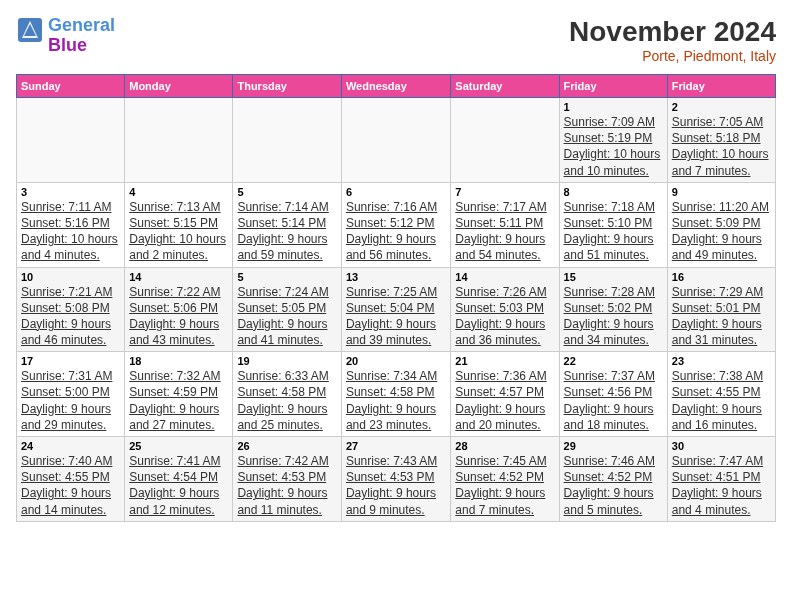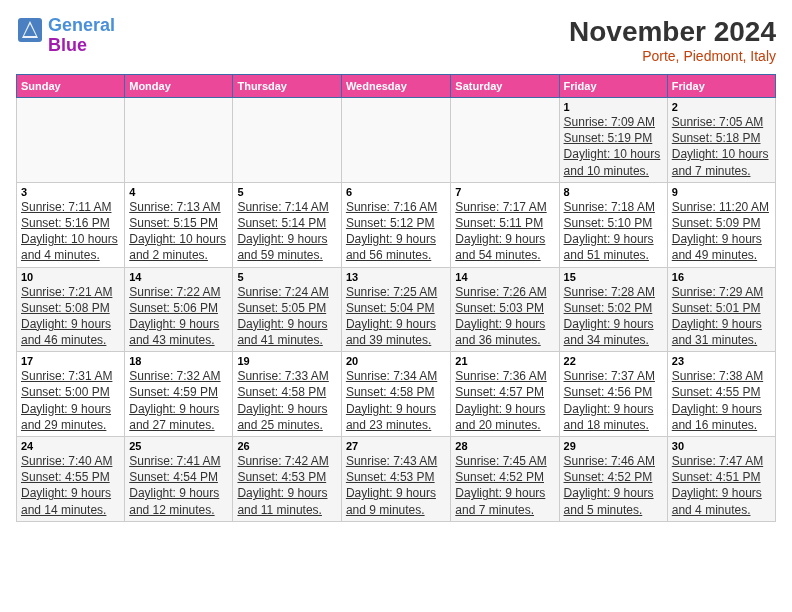--- a/index.html
+++ b/index.html
@@ -245,21 +245,21 @@
 Daylight: 9 hours and 29 minutes.</div>
           </td>
           <td>
             <span class="day-number">18</span>
             <div class="day-info">Sunrise: 7:32 AM
 Sunset: 4:59 PM
 Daylight: 9 hours and 27 minutes.</div>
           </td>
           <td>
             <span class="day-number">19</span>
-            <div class="day-info">Sunrise: 7:33 AM
+            <div class="day-info">Sunrise: 6:33 AM
 Sunset: 4:58 PM
 Daylight: 9 hours and 25 minutes.</div>
           </td>
           <td>
             <span class="day-number">20</span>
             <div class="day-info">Sunrise: 7:34 AM
 Sunset: 4:58 PM
 Daylight: 9 hours and 23 minutes.</div>
           </td>
           <td>

